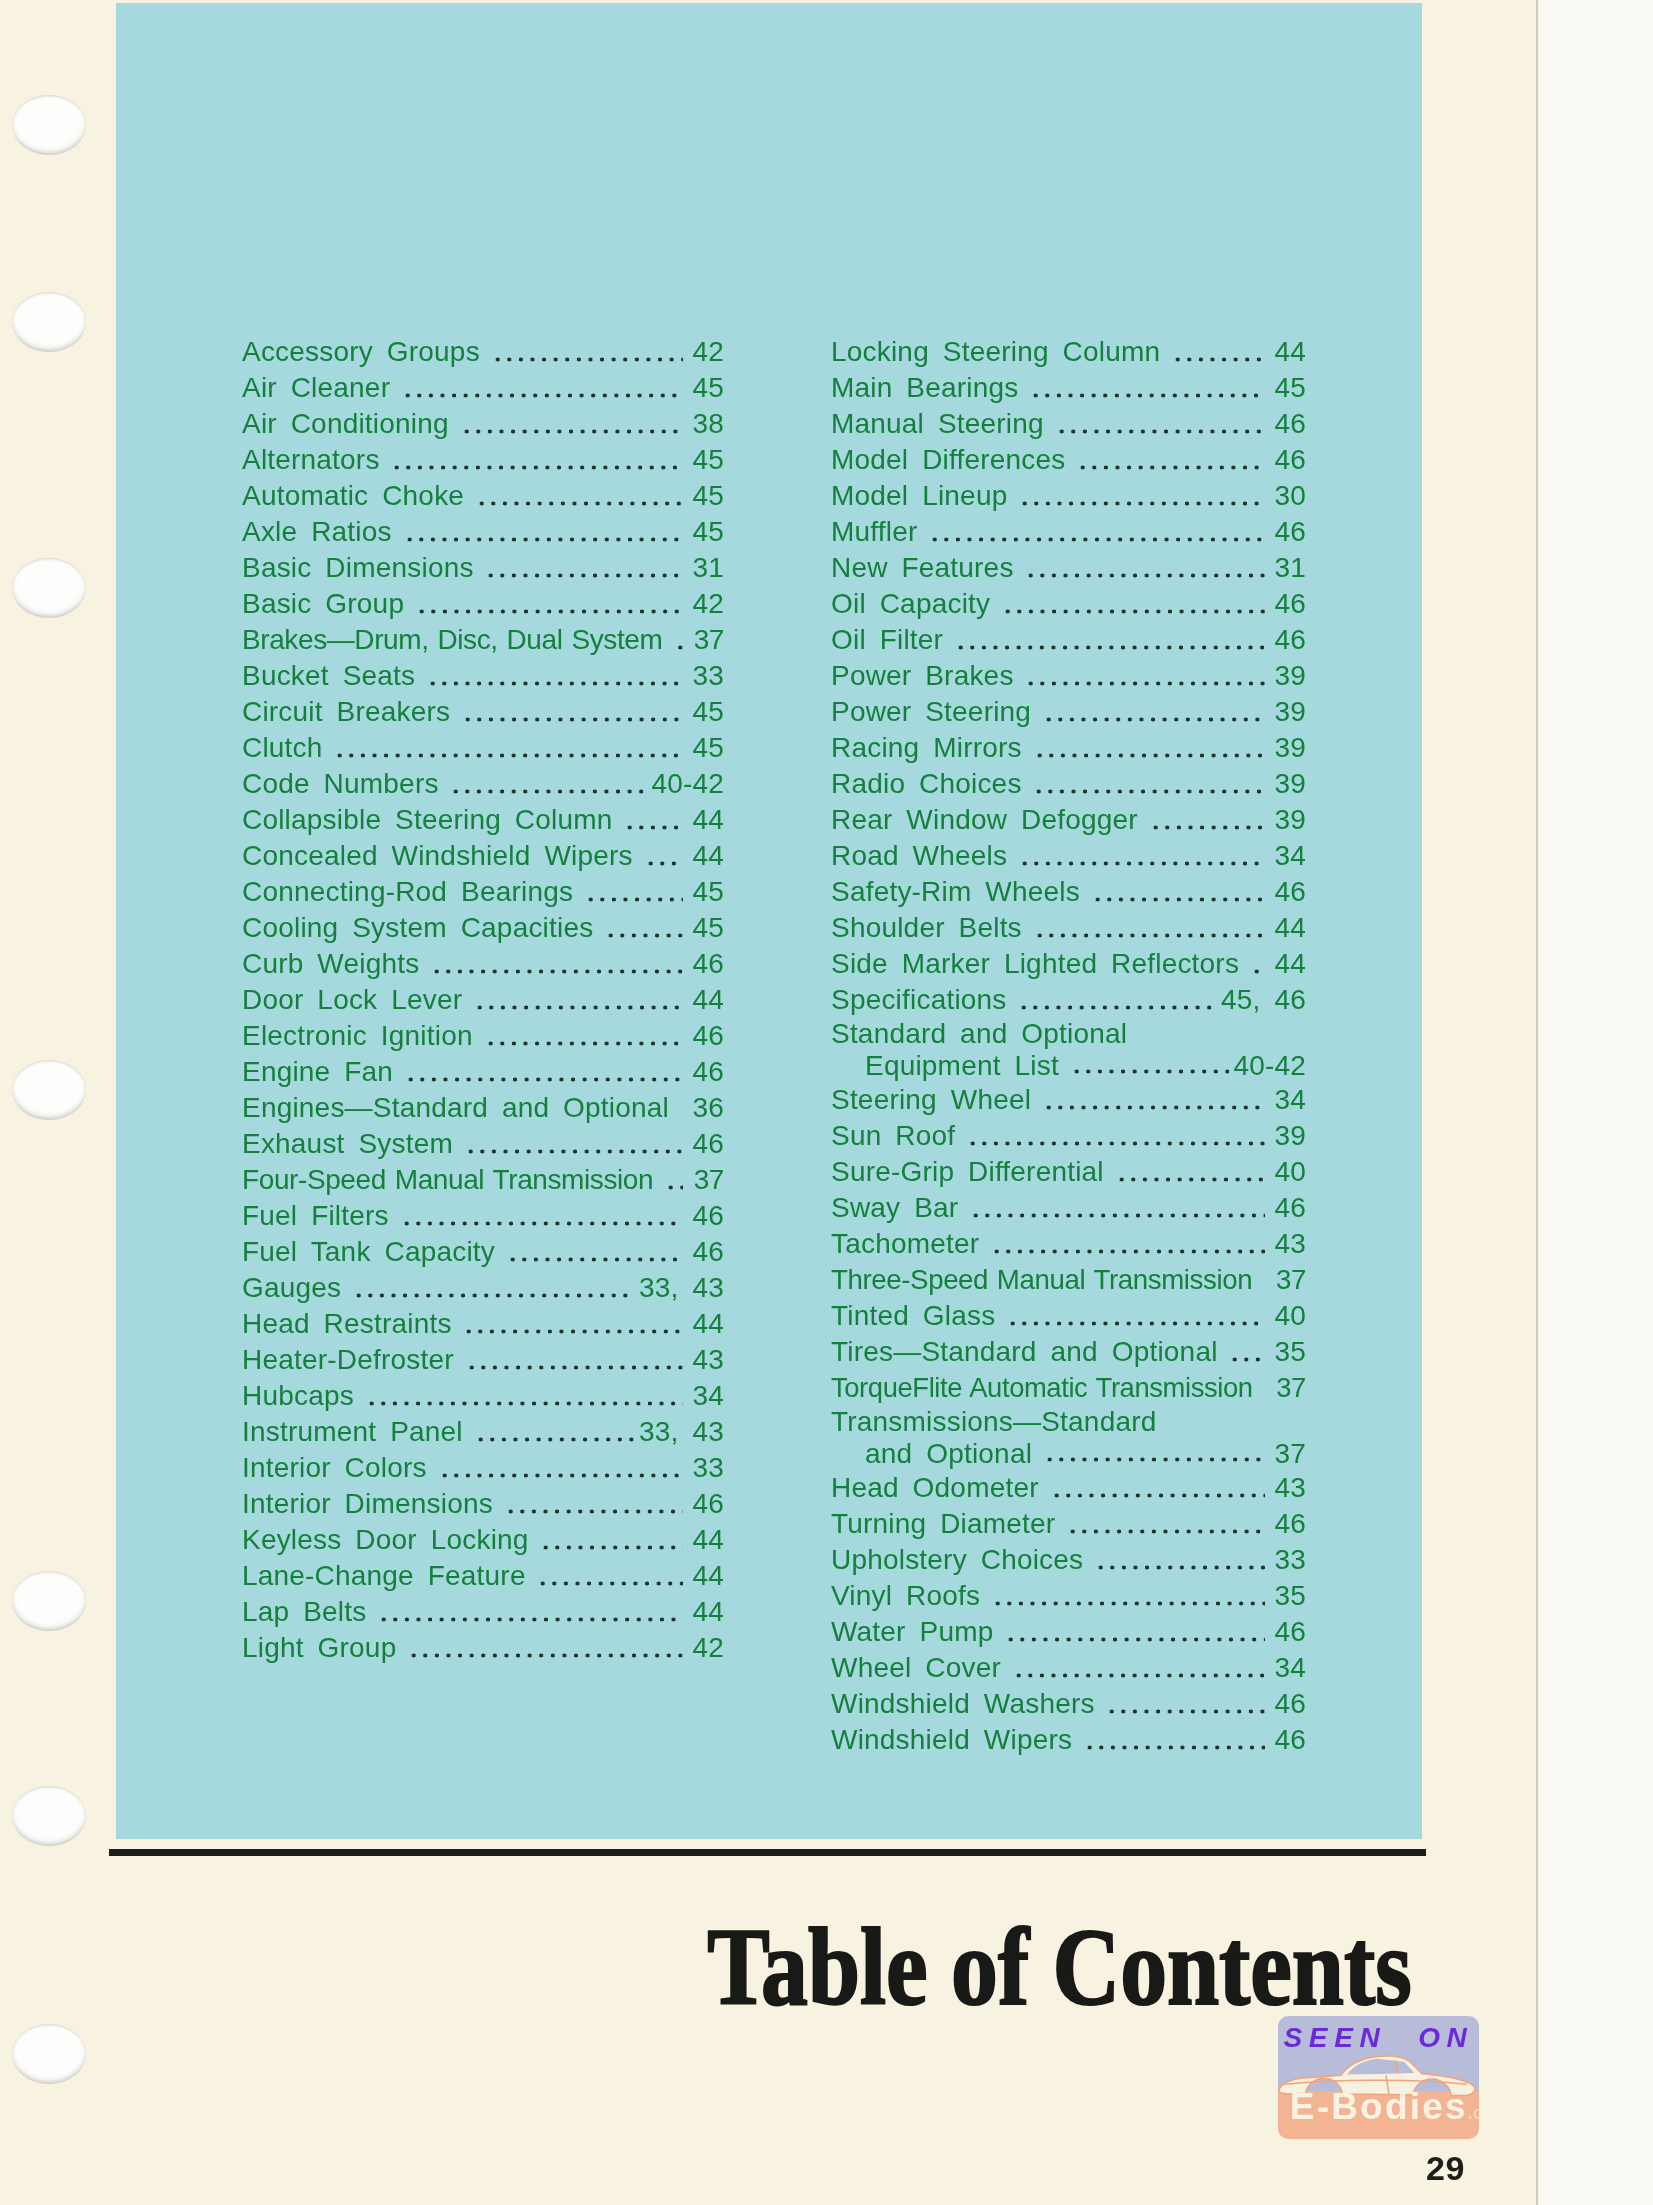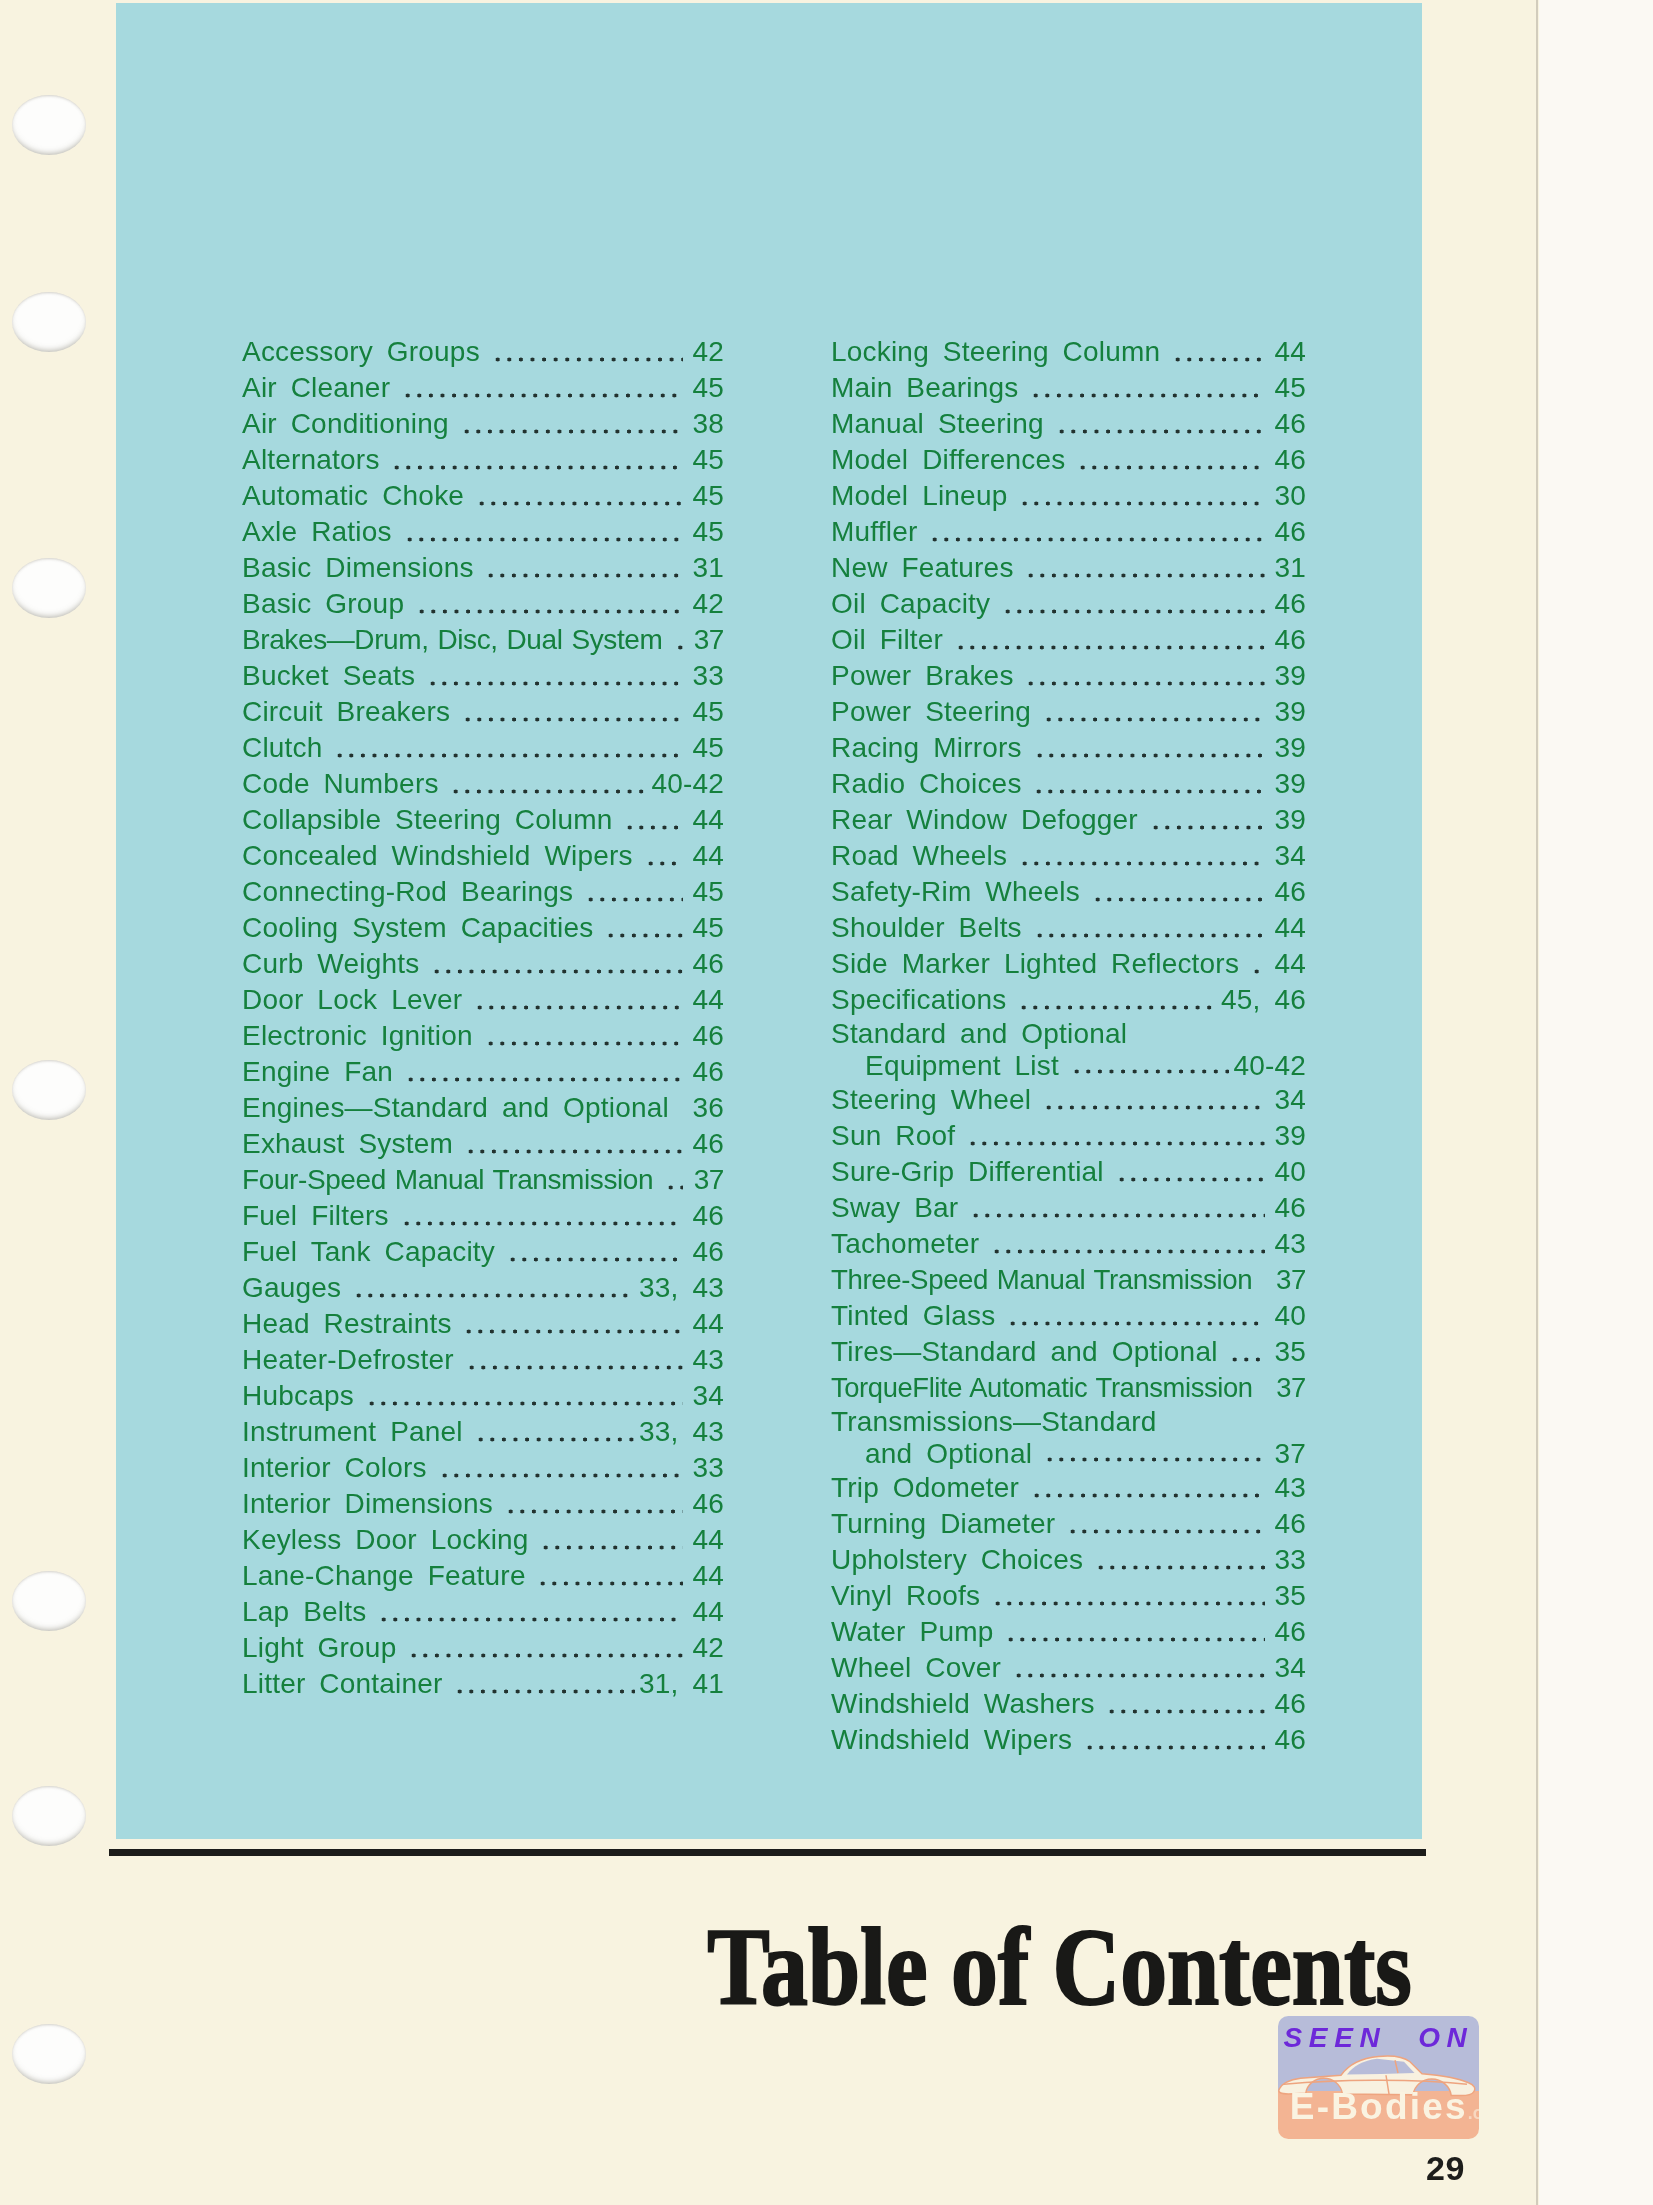--- a/index.html
+++ b/index.html
@@ -239,25 +239,20 @@
     <div class="trow">
       <span class="lbl">Lap Belts</span>
       <span class="dots"></span>
       <span class="num">44</span>
     </div>
     <div class="trow">
       <span class="lbl">Light Group</span>
       <span class="dots"></span>
       <span class="num">42</span>
     </div>
-    <div class="trow">
-      <span class="lbl">Litter Container</span>
-      <span class="dots"></span>
-      <span class="num">31, 41</span>
-    </div>
   </div>
 <div class="col col-right" id="col-right">
     <div class="trow">
       <span class="lbl">Locking Steering Column</span>
       <span class="dots"></span>
       <span class="num">44</span>
     </div>
     <div class="trow">
       <span class="lbl">Main Bearings</span>
       <span class="dots"></span>
@@ -403,21 +398,21 @@
     </div>
     <div class="trow two">
       <div class="l1"><span class="lbl">Transmissions—Standard</span></div>
       <div class="l2">
         <span class="lbl">and Optional</span>
         <span class="dots"></span>
         <span class="num">37</span>
       </div>
     </div>
     <div class="trow">
-      <span class="lbl">Trip Odometer</span>
+      <span class="lbl">Head Odometer</span>
       <span class="dots"></span>
       <span class="num">43</span>
     </div>
     <div class="trow">
       <span class="lbl">Turning Diameter</span>
       <span class="dots"></span>
       <span class="num">46</span>
     </div>
     <div class="trow">
       <span class="lbl">Upholstery Choices</span>

